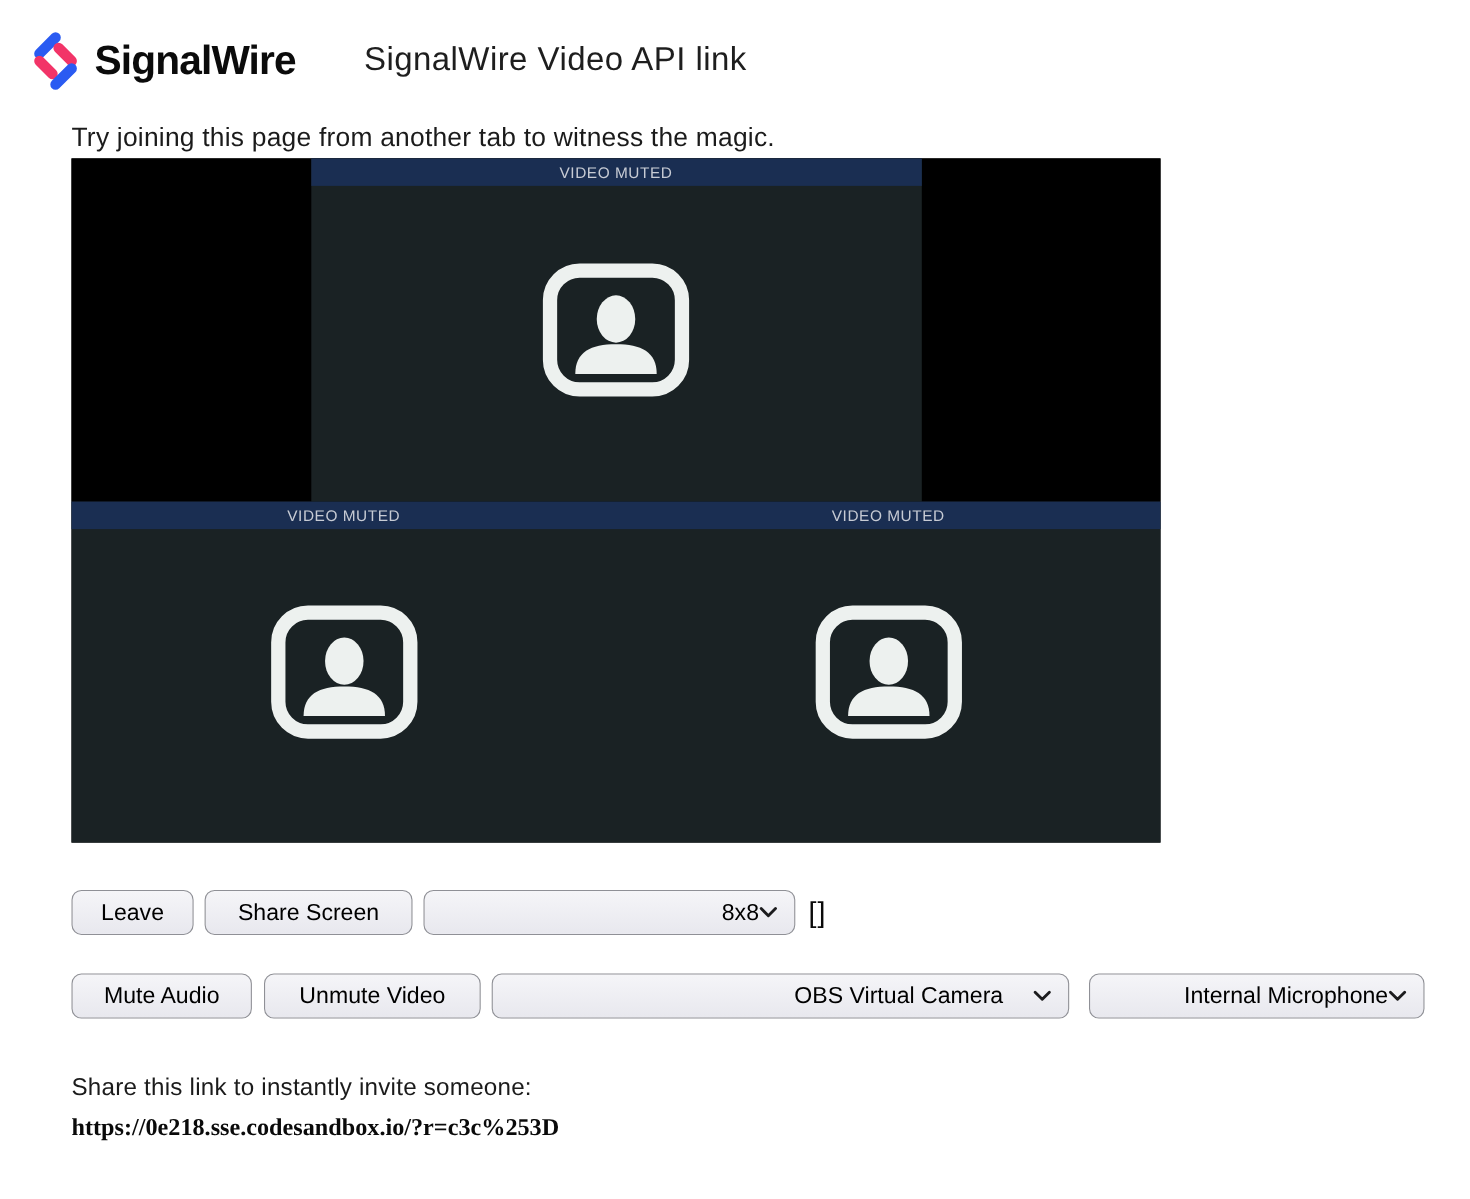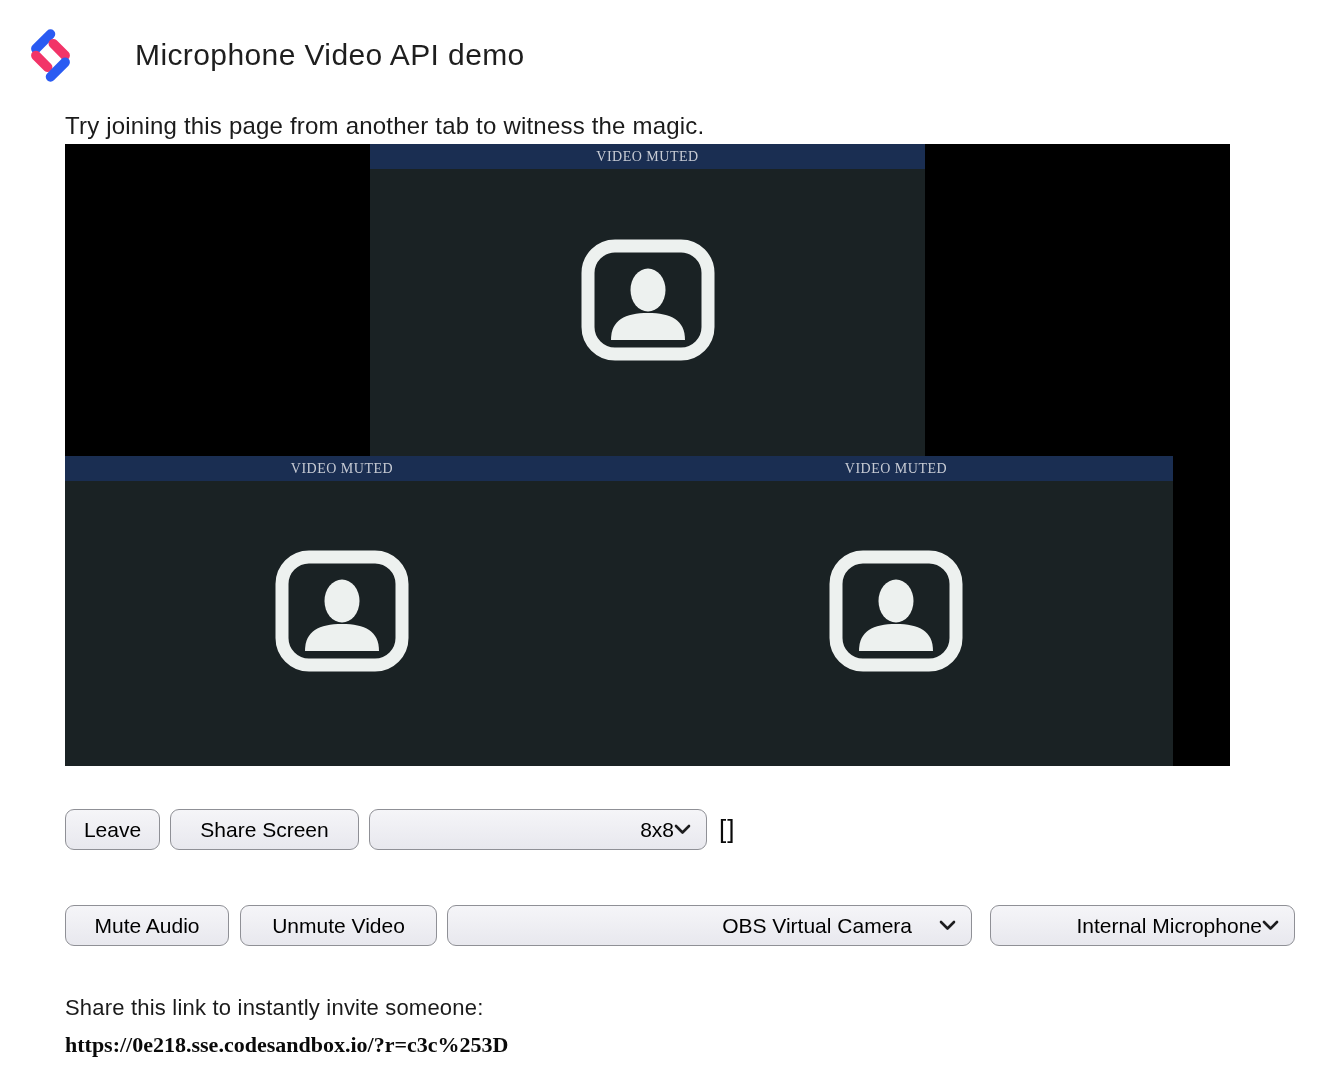--- a/index.html
+++ b/index.html
@@ -41,24 +41,23 @@
     margin: 21px 0 0 65px;
     font-size: 24px;
     font-weight: 400;
     letter-spacing: 0.2px;
     color: #1b1b1b;
     line-height: 37px;
   }
 
   
   .video-area {
-    width: 1165px;
+    width: 990px;
     margin: 0 0 0 65px;
     background: #000;
-    font-family: Liberation Serif, serif;
   }
   .row-top {
     height: 312px;
     background: #000;
     display: flex;
     justify-content: center;
   }
   .row-bottom {
     height: 310px;
     display: flex;
@@ -88,21 +87,21 @@
     height: 122px;
   }
 
   
   .controls {
     display: flex;
     align-items: center;
     margin-left: 65px;
   }
   .controls.row1 { margin-top: 43px; }
-  .controls.row2 { margin-top: 55px; }
+  .controls.row2 { margin-top: 35px; }
   .btn, .select {
     height: 41px;
     border: 1.5px solid #8F9096;
     border-radius: 9px;
     background: linear-gradient(180deg, #f5f5f8 0%, #e8e8ee 100%);
     font-size: 21px;
     color: #000;
     font-family: "Liberation Sans", sans-serif;
   }
   .btn {
@@ -113,21 +112,21 @@
     cursor: pointer;
   }
   .select {
     display: flex;
     align-items: center;
     justify-content: flex-end;
     padding: 0 15px 0 13px;
     cursor: pointer;
   }
   .chev { display: block; }
-  .w-leave   { width: 95px; }
+  .w-leave   { width: 111px; }
   .w-share   { width: 189px; margin-left: 10px; }
   .w-layout  { width: 338px; margin-left: 10px; }
   .w-mute    { width: 164px; }
   .w-unmute  { width: 197px; margin-left: 11px; }
   .w-camera  { width: 525px; margin-left: 10px; gap: 27px; }
   .w-mic     { width: 305px; margin-left: 18px; }
   .debug {
     margin-left: 12px;
     font-size: 26px;
     color: #0a0a0a;
@@ -155,22 +154,23 @@
 <body>
 
 <div class="header">
   <div class="brand">
     <svg class="logo-svg" viewBox="0 0 40 52">
       <line x1="7" y1="20" x2="20" y2="7" stroke="#2A5BF2" stroke-width="8.5" stroke-linecap="round"></line>
       <line x1="7" y1="26" x2="17.5" y2="36.5" stroke="#F23468" stroke-width="8.5" stroke-linecap="round"></line>
       <line x1="22.5" y1="15.5" x2="33" y2="26" stroke="#F23468" stroke-width="8.5" stroke-linecap="round"></line>
       <line x1="20" y1="45" x2="33" y2="32" stroke="#2A5BF2" stroke-width="8.5" stroke-linecap="round"></line>
     </svg>
-  </div>
-  <h1 class="app-title">Microphone Video API demo</h1>
+    <span class="brand-name">SignalWire</span>
+  </div>
+  <h1 class="app-title">SignalWire Video API link</h1>
 </div>
 
 <div class="tagline">Try joining this page from another tab to witness the magic.</div>
 
 <div class="video-area">
   <div class="row-top">
     <div class="tile tile-top">
       <div class="muted-bar">VIDEO MUTED</div>
       <svg class="avatar" viewBox="0 0 134 122">
         <rect x="7" y="7" width="120" height="108" rx="27" fill="none" stroke="#EDF1EF" stroke-width="13"></rect>

